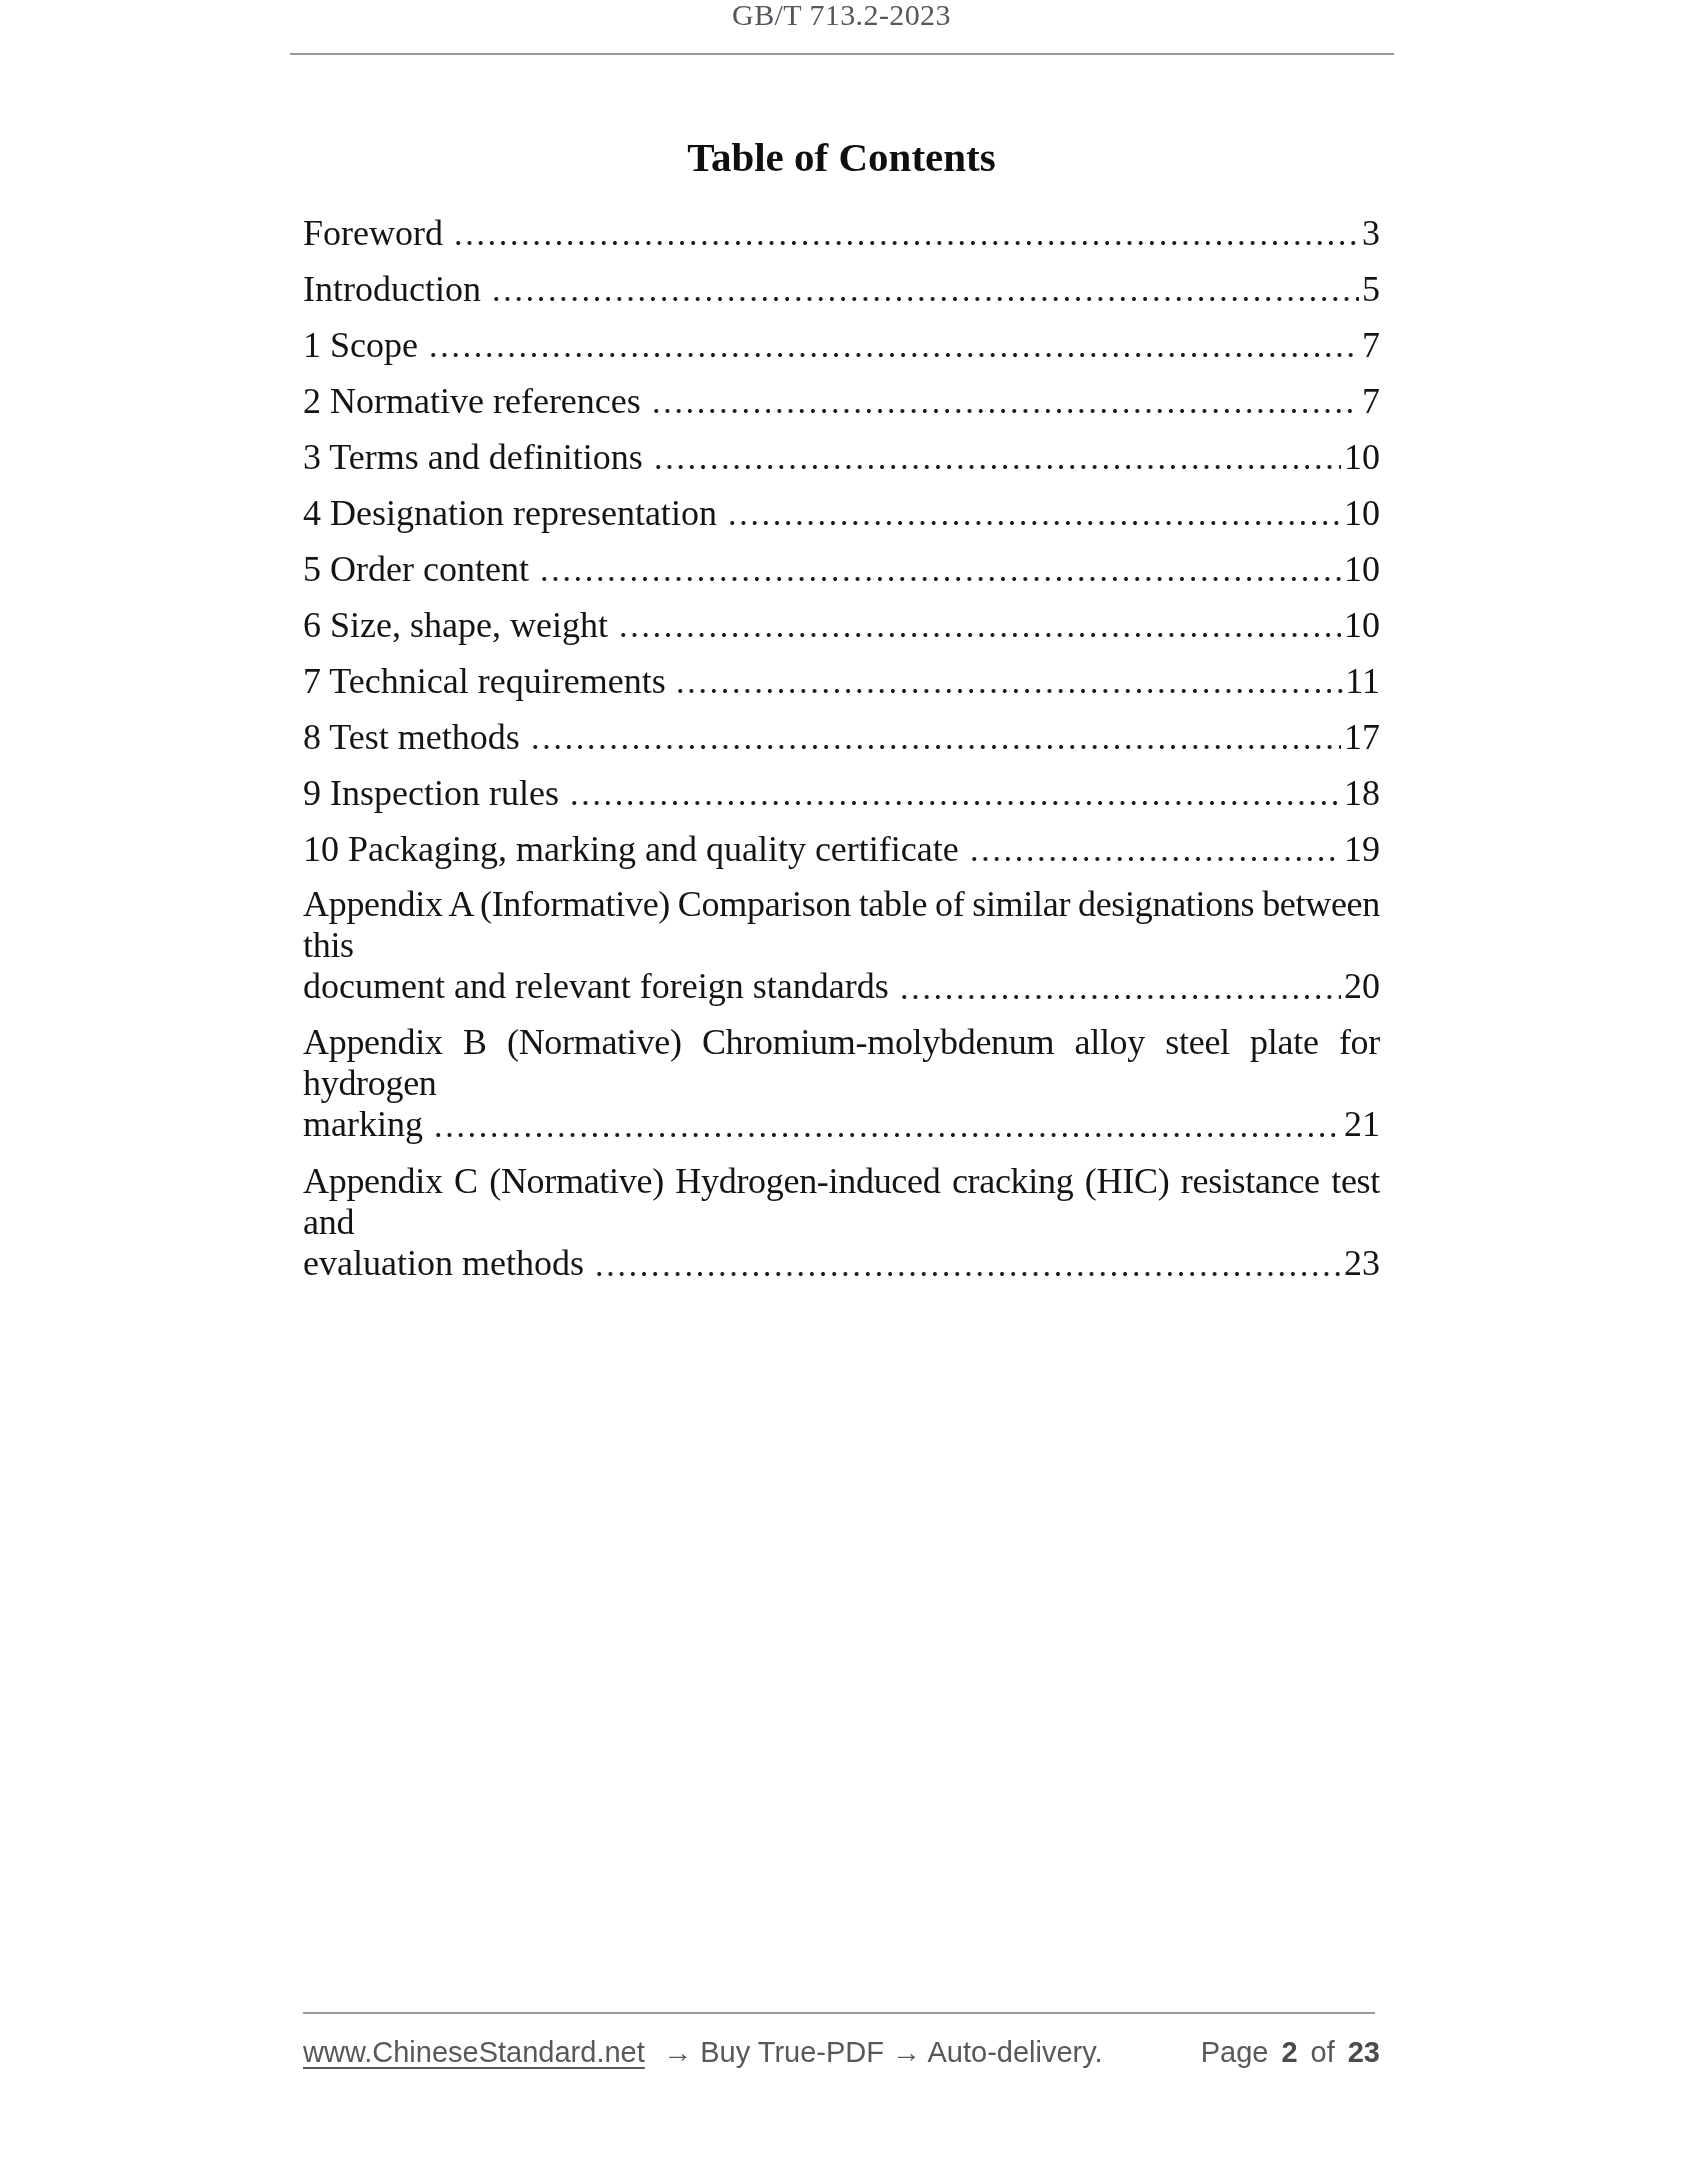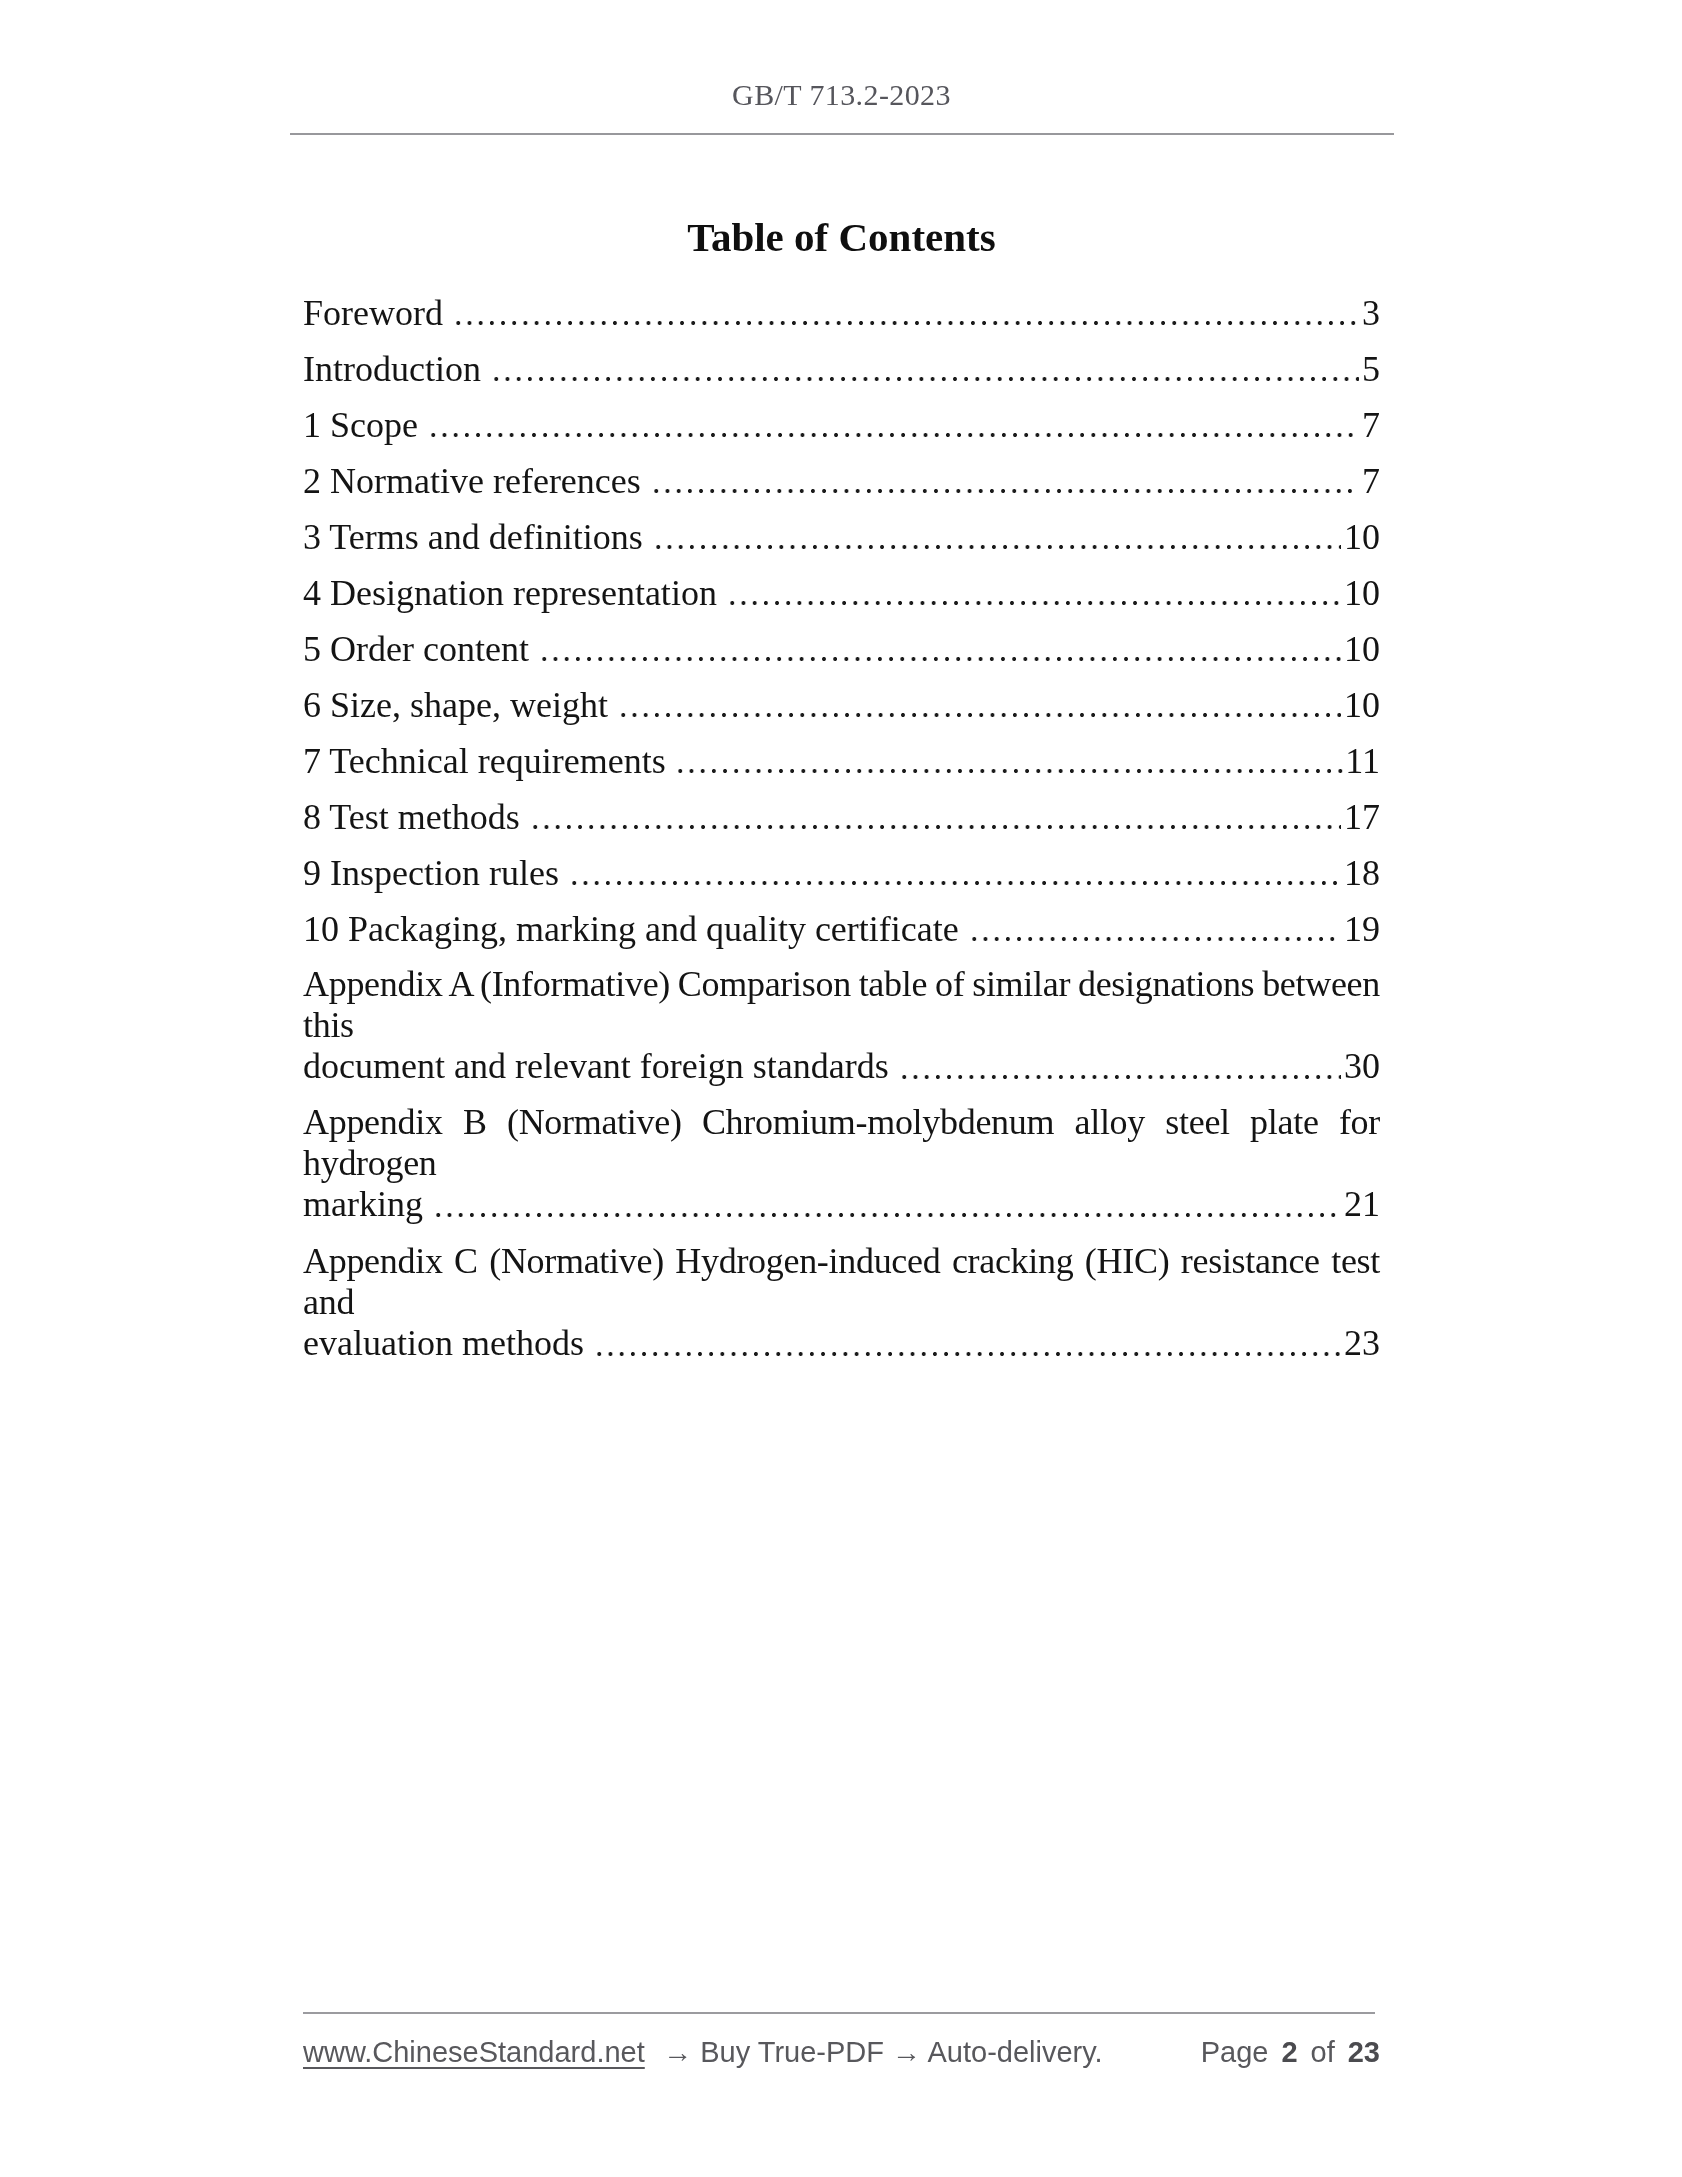--- a/index.html
+++ b/index.html
@@ -9,21 +9,20 @@
   .page {
     position: relative;
     width: 1683px;
     height: 2177px;
     background: #ffffff;
     overflow: hidden;
   }
 
   
   .doc-header {
-    padding-top: 80px;
     text-align: center;
     font-size: 30px;
     line-height: 30px;
     color: #56565c;
     letter-spacing: 0.4px;
   }
   .header-rule {
     width: 1104px;
     height: 1.7px;
     margin: 23px auto 0 auto;
@@ -196,21 +195,21 @@
       <span class="toc-label">10 Packaging, marking and quality certificate</span>
       <span class="toc-dots"></span>
       <span class="toc-page">19</span>
     </div>
 
     <div class="toc-entry-multi">
       <div class="toc-line1">Appendix A (Informative) Comparison table of similar designations between this</div>
       <div class="toc-row">
         <span class="toc-label">document and relevant foreign standards</span>
         <span class="toc-dots"></span>
-        <span class="toc-page">30</span>
+        <span class="toc-page">20</span>
       </div>
     </div>
 
     <div class="toc-entry-multi">
       <div class="toc-line1">Appendix B (Normative) Chromium-molybdenum alloy steel plate for hydrogen</div>
       <div class="toc-row">
         <span class="toc-label">marking</span>
         <span class="toc-dots"></span>
         <span class="toc-page">21</span>
       </div>

